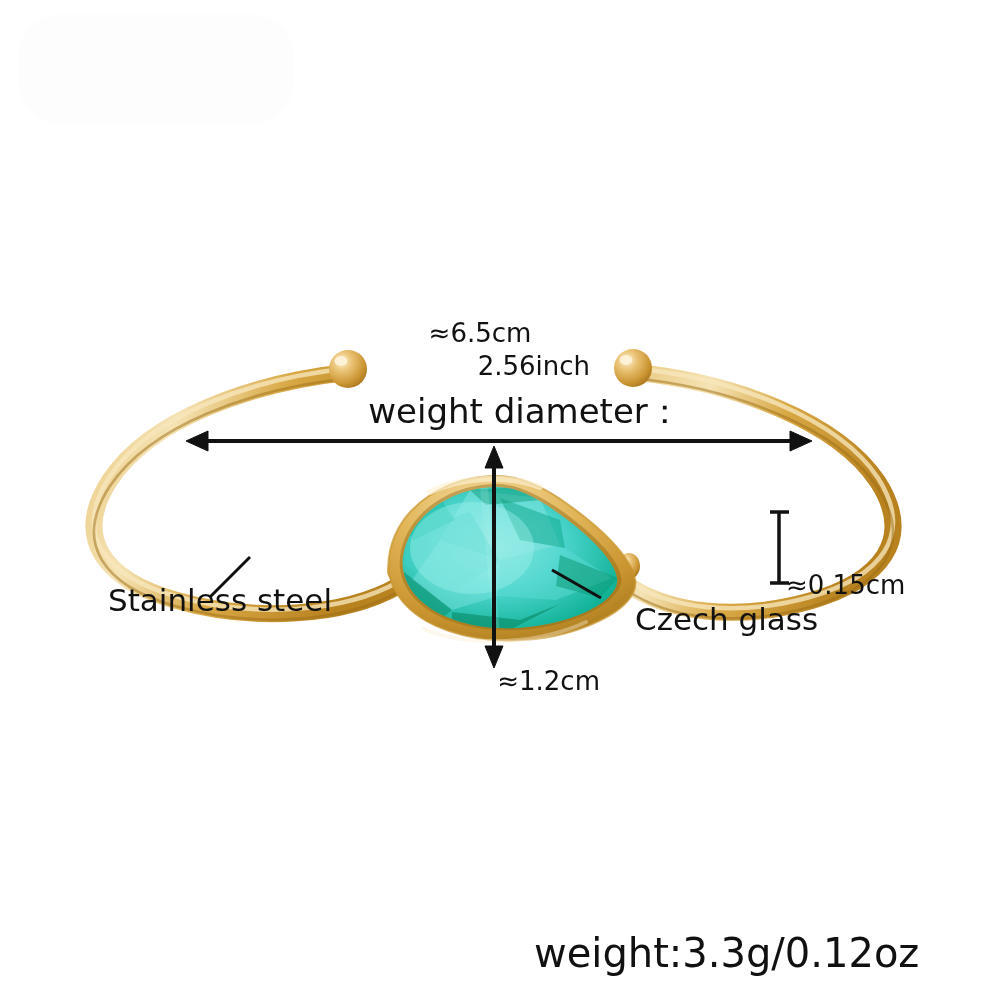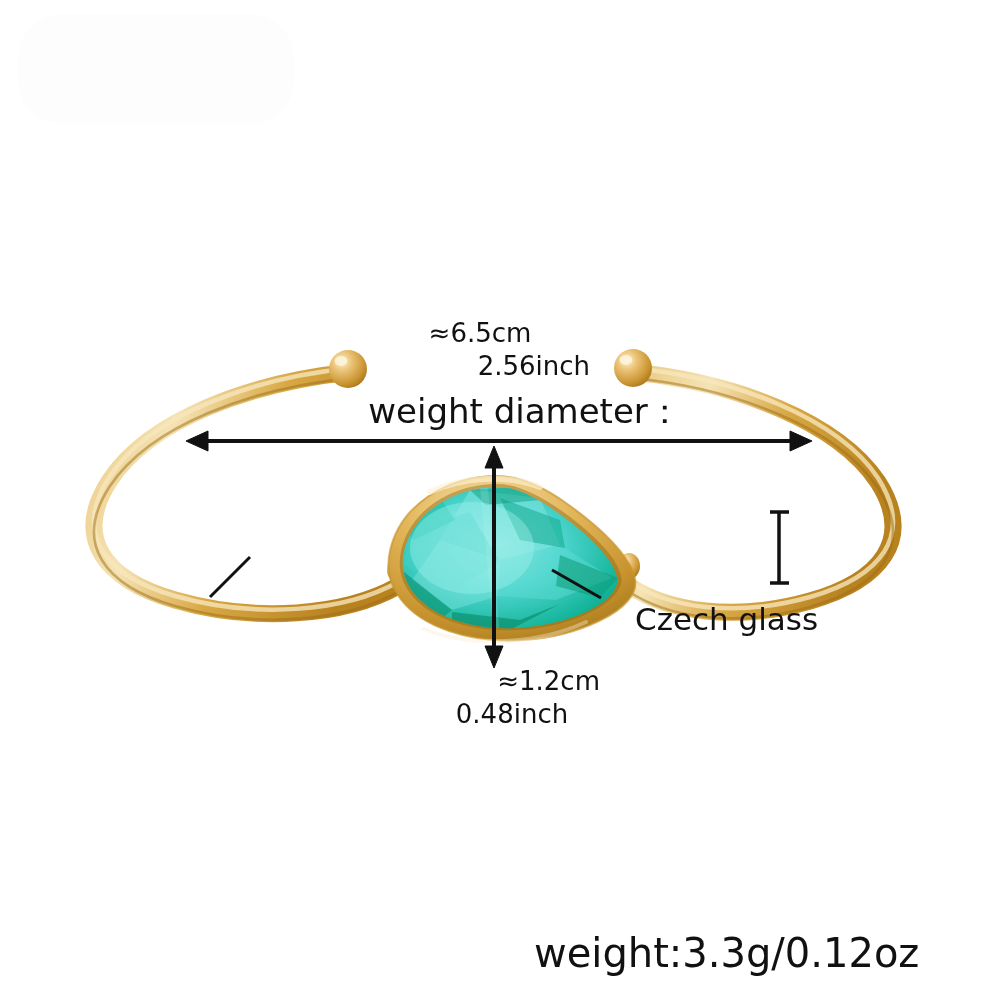--- a/index.html
+++ b/index.html
@@ -185,22 +185,23 @@
   </svg>
 
   <div class="lbl t-size ctr" style="left:380px;top:320px;width:200px;">≈6.5cm</div>
 
   <div class="lbl t-size ctr" style="left:390px;top:353px;width:200px;text-align:right;">2.56inch</div>
 
   <div class="lbl t-big ctr" style="left:325px;top:393px;width:400px;">weight diameter：</div>
 
   <div class="lbl t-size ctr" style="left:400px;top:668px;width:200px;text-align:right;">≈1.2cm</div>
 
-  <div class="lbl t-size ctr" style="left:412px;top:701px;width:200px;">0.48inch</div>
-
-
-
+
+  <div class="lbl t-size" style="left:786px;top:572px;">≈0.15cm</div>
+
+
+  <div class="lbl t-mat" style="left:108px;top:584px;">Stainless steel</div>
 
   <div class="lbl t-mat" style="left:635px;top:603px;">Czech glass</div>
 
   <div class="lbl t-weight" style="left:534px;top:932px;">weight:3.3g/0.12oz</div>
 
 </div>
 
 </body></html>

